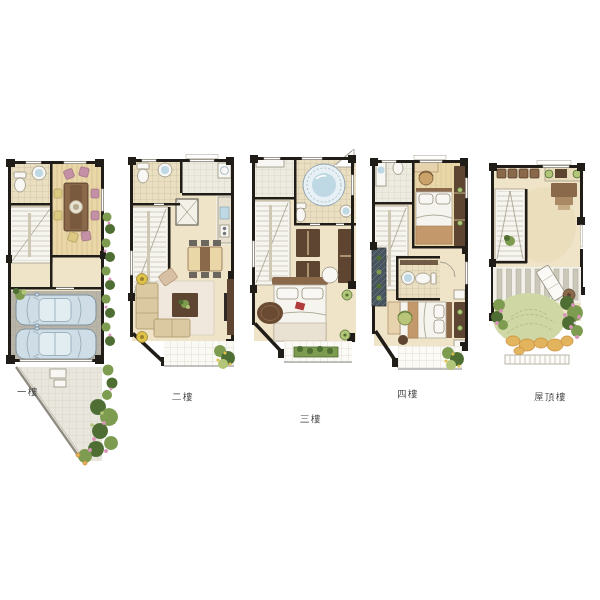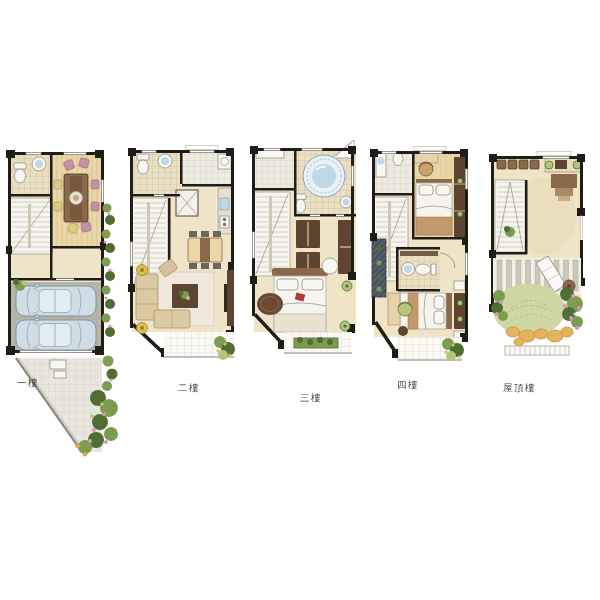--- a/index.html
+++ b/index.html
@@ -1,17 +1,17 @@
 <!DOCTYPE html>
 <html style="--page-bg: #ffffff; --wall: #201d19; --label: #3c3c3c; --floor-tan: #f0e4c8; --wood: #e9d7a8; --tile-warm: #eadfc0; --tile-cool: #edebdf; --garage: #b8b4a8; --pave: #e8e6dd; --car-body: #cfdde6; --car-glass: #e2edf2; --fixture: #f8f7f3; --water: #bed8e4; --furn-dark: #5e4531; --furn-mid: #8a684a; --furn-light: #cbaa7e; --sofa: #dbc9a2; --chair-pink: #c490a6; --chair-yellow: #ddca82; --accent-red: #b13b3b; --leaf-dark: #4e6e34; --leaf-mid: #7d9c50; --leaf-light: #b3c578; --lawn: #cfd8a4; --flower-pink: #d795b8; --stone-yellow: #e2b45e; --stone-orange: #cf9140; --deck-slat: #cbc8ba;"><head>
 <meta charset="utf-8">
 <style>
   html,body{margin:0;padding:0}
   body{background:#fff;font-family:"DejaVu Sans",sans-serif}
-  #canvas{position:relative;width:600px;height:584px;background:var(--page-bg,#ffffff);overflow:hidden;margin:0 auto}
+  #canvas{position:relative;width:600px;height:584px;background:var(--page-bg,#ffffff);overflow:hidden;margin:9px auto}
   .panel{position:absolute}
   .panel svg{display:block}
   .floor-label{position:absolute;font-size:9.5px;color:var(--label,#3c3c3c);letter-spacing:1.5px;white-space:nowrap}
 
   .wallf{fill:var(--wall,#201d19)}
   .tan{fill:var(--floor-tan,#f0e4c8)}
   .wood{fill:var(--wood,#e9d7a8)}
   .tw{fill:var(--tile-warm,#eadfc0)}
   .tc{fill:var(--tile-cool,#edebdf)}
   .gar{fill:var(--garage,#b8b4a8)}
@@ -753,18 +753,18 @@
     </g>
 
     <g>
       <rect x="16" y="200" width="64" height="9" fill="#fcfbf7" stroke="#a9a496" stroke-width="0.8"></rect>
       <path d="M21 200V209 M26 200V209 M31 200V209 M36 200V209 M41 200V209 M46 200V209 M51 200V209 M56 200V209 M61 200V209 M66 200V209 M71 200V209 M76 200V209" stroke="#b9b4a6" stroke-width="0.7"></path>
     </g>
   </svg>
   </div>
 
   <div class="floor-label" style="left:17px;top:377px">一樓</div>
-  <div class="floor-label" style="left:178px;top:382px">二樓</div>
-  <div class="floor-label" style="left:300px;top:392px">三樓</div>
+  <div class="floor-label" style="left:172px;top:382px">二樓</div>
+  <div class="floor-label" style="left:300px;top:404px">三樓</div>
   <div class="floor-label" style="left:397px;top:379px">四樓</div>
-  <div class="floor-label" style="left:503px;top:382px">屋頂樓</div>
+  <div class="floor-label" style="left:534px;top:382px">屋頂樓</div>
 
 </div>
 
 </body></html>

